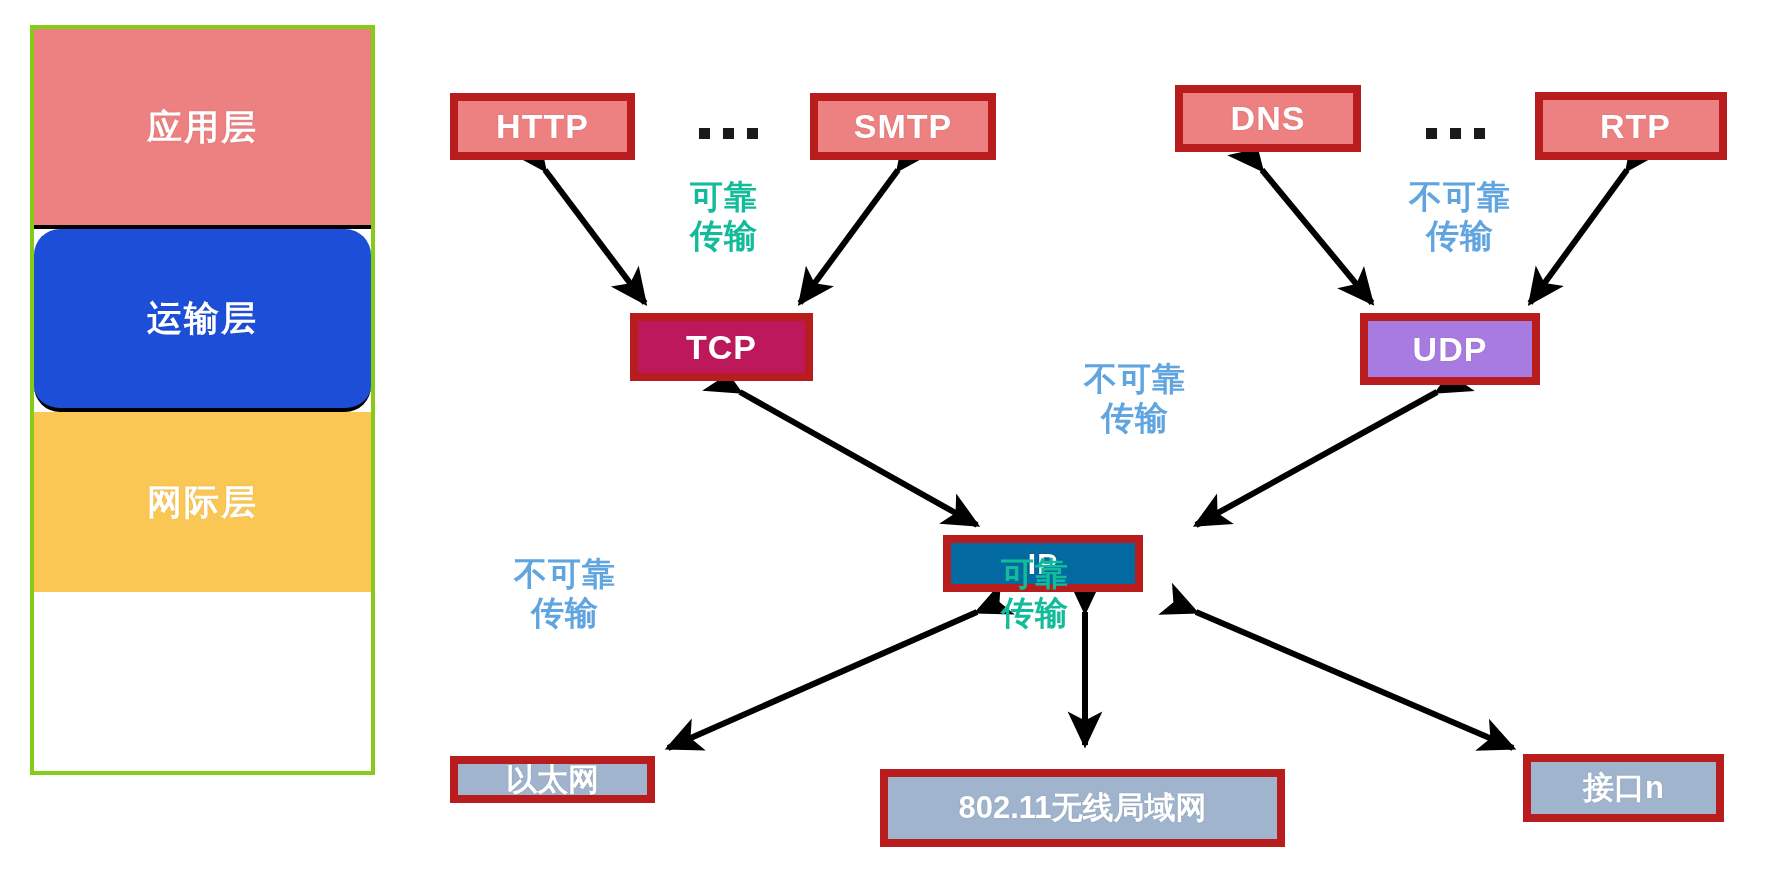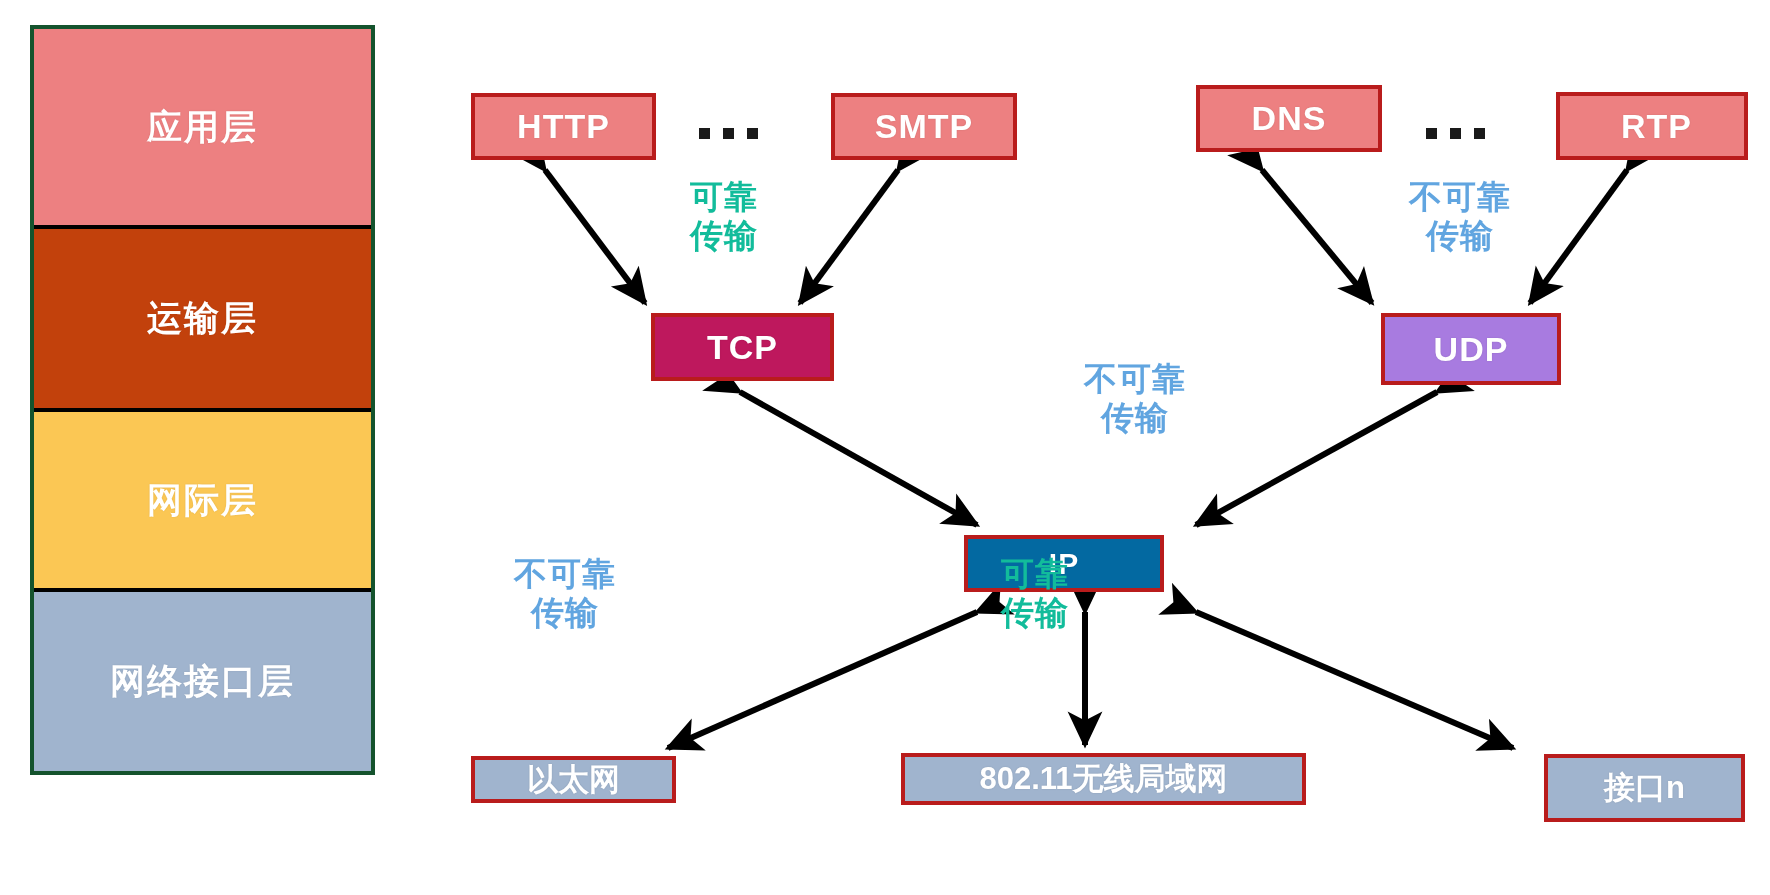--- a/index.html
+++ b/index.html
@@ -16,21 +16,21 @@
     overflow: hidden;
   }
 
   
   #layer-stack {
     position: absolute;
     left: 30px;
     top: 25px;
     width: 345px;
     height: 750px;
-    border: 4px solid #14532d;
+    border: 4px solid #84cc16;
     box-sizing: border-box;
     display: flex;
     flex-direction: column;
   }
   .layer-cell {
     position: relative;
     display: flex;
     align-items: center;
     justify-content: center;
     box-sizing: border-box;
@@ -40,29 +40,28 @@
     font-weight: bold;
     letter-spacing: 2px;
     text-shadow: 0 0 2px rgba(0,0,0,0.10);
   }
   .layer-cell:last-child { border-bottom: none; }
 
   
   .node {
     position: absolute;
     box-sizing: border-box;
-    border: 4px solid #b91c1c;
+    border: 8px solid #b91c1c;
     display: flex;
     align-items: center;
     justify-content: center;
     color: #ffffff;
     font-weight: bold;
     text-shadow: 0 0 2px rgba(0,0,0,0.12);
     white-space: nowrap;
-    margin-left: 21px;
   }
   .node.app   { font-size: 34px; letter-spacing: 1px; }
   .node.tran  { font-size: 34px; letter-spacing: 1px; }
   .node.inet  { font-size: 30px; letter-spacing: 1px; }
   .node.link  { font-size: 31px; letter-spacing: 0px; }
 
   
   .ellipsis {
     position: absolute;
     display: flex;
@@ -98,28 +97,25 @@
 </style>
 </head>
 <body>
 
 <div id="canvas">
 
   <div id="layer-stack">
     <div class="layer-cell" style="background:#ED8081; flex:0 0 200px;">
       <span>应用层</span>
     </div>
-    <div class="layer-cell" style="background:#c2410c; flex:0 0 183px;">
+    <div class="layer-cell" style="background:#1d4ed8; flex:0 0 183px;border-radius:26px;">
       <span>运输层</span>
     </div>
     <div class="layer-cell" style="background:#FBC754; flex:0 0 180px;">
       <span>网际层</span>
-    </div>
-    <div class="layer-cell" style="background:#A0B4CE; flex:1 1 auto;">
-      <span>网络接口层</span>
     </div>
   </div>
 
   <svg id="arrows" viewBox="0 0 1770 895" xmlns="http://www.w3.org/2000/svg">
     <defs>
       <marker id="ah" markerWidth="7" markerHeight="7" refX="5.6" refY="3" orient="auto" markerUnits="strokeWidth">
         <path d="M0,0.1 L6.2,3 L0,5.9 L1.5,3 Z" fill="#000000"></path>
       </marker>
       <marker id="ah2" markerWidth="7" markerHeight="7" refX="5.6" refY="3" orient="auto" markerUnits="strokeWidth">
         <path d="M0,0.1 L6.2,3 L0,5.9 L1.5,3 Z" fill="#000000"></path>
@@ -178,21 +174,21 @@
     <span>UDP</span>
   </div>
 
   <div class="node inet" style="left:943px; top:535px; width:200px; height:57px; background:#0369a1;">
     <span>IP</span>
   </div>
 
   <div class="node link" style="left:450px; top:756px; width:205px; height:47px; background:#A0B4CE;">
     <span>以太网</span>
   </div>
-  <div class="node link" style="left:880px; top:753px; width:405px; height:52px; background:#A0B4CE;">
+  <div class="node link" style="left:880px; top:769px; width:405px; height:78px; background:#A0B4CE;">
     <span>802.11无线局域网</span>
   </div>
   <div class="node link" style="left:1523px; top:754px; width:201px; height:68px; background:#A0B4CE;">
     <span>接口n</span>
   </div>
 
   <div class="annot" style="left:659px; top:178px; width:130px; color:#12BC9B;">可靠
 传输</div>
   <div class="annot" style="left:1375px; top:178px; width:170px; color:#61A5E0;">不可靠
 传输</div>

